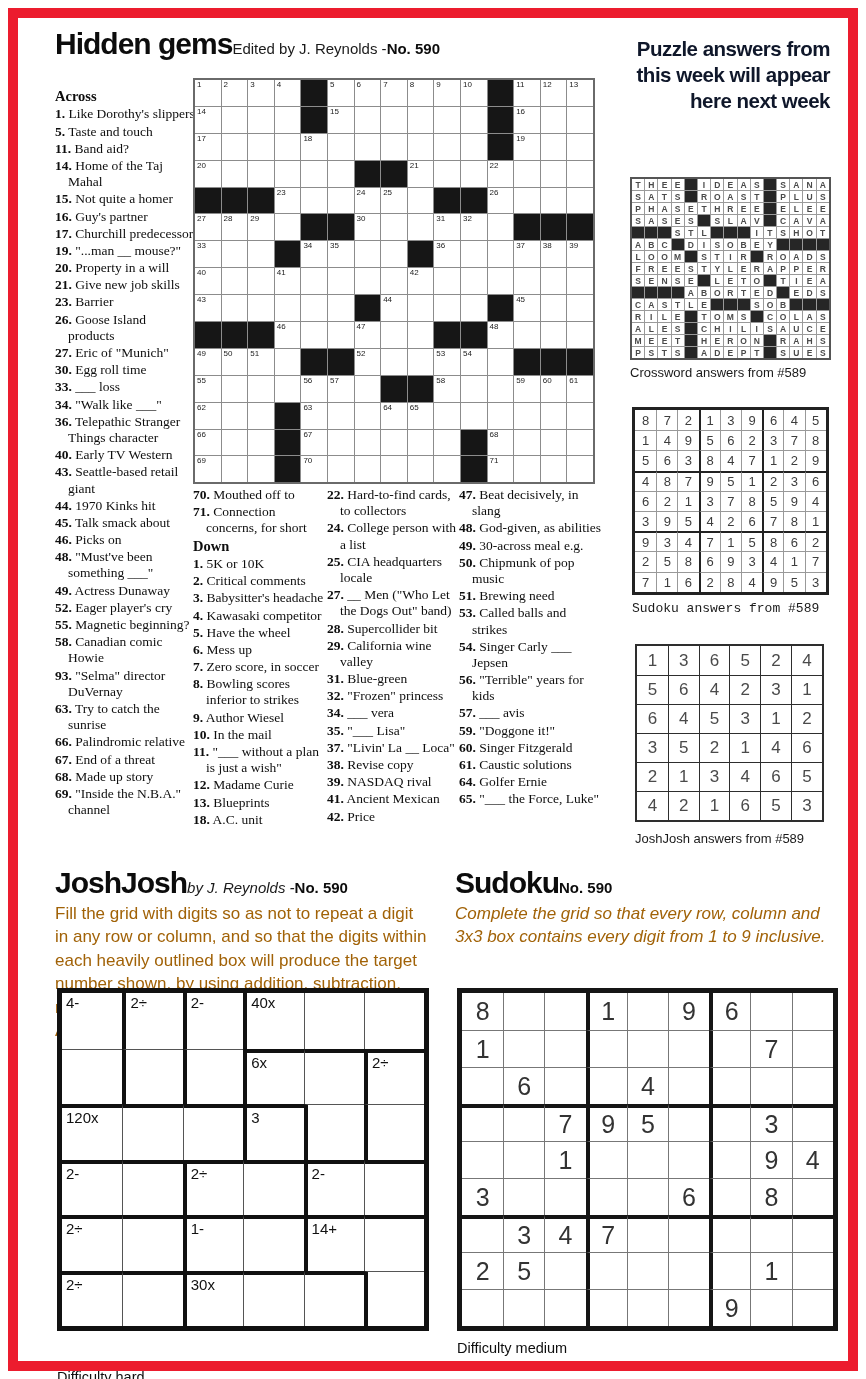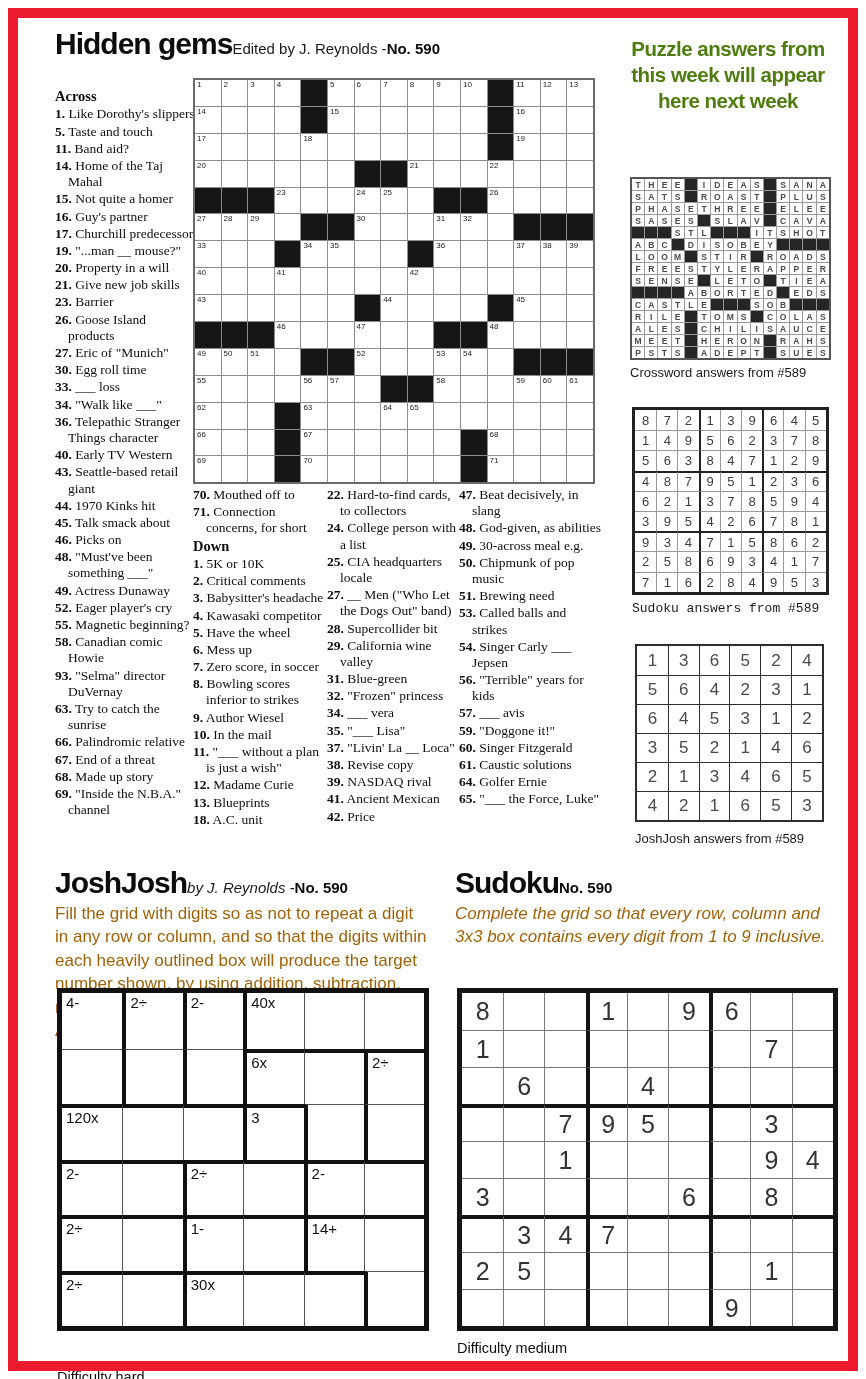--- a/index.html
+++ b/index.html
@@ -22,21 +22,21 @@
   .clue b{font-weight:bold;}
 
   
   .xword{display:grid;grid-template-columns:repeat(15,25.6px);grid-auto-rows:25.9px;gap:1px;
          background:#8c8c8c;border:2px solid #6a6a6a;}
   .xc{background:#fff;position:relative;}
   .xb{background:#161616;}
   .xn{position:absolute;top:0;left:2px;font-size:8px;line-height:9px;color:#222;}
 
   
-  .answers-head{font-weight:bold;font-size:20.5px;line-height:1.27;text-align:center;letter-spacing:-0.5px;color:#4d7c0f;}
+  .answers-head{font-weight:bold;font-size:20.5px;line-height:1.27;text-align:right;letter-spacing:-0.5px;color:#0f172a;}
   .caption{font-size:13px;color:#1a1a1a;}
 
   
   .mini{display:grid;grid-template-columns:repeat(15,12.2px);grid-auto-rows:11px;gap:1px;
         background:#9a9a9a;border:2px solid #555;}
   .mc{background:#fff;display:flex;align-items:center;justify-content:center;
       font-size:8.5px;font-weight:bold;color:#4a4a4a;}
   .mb{background:#262626;}
 
   

